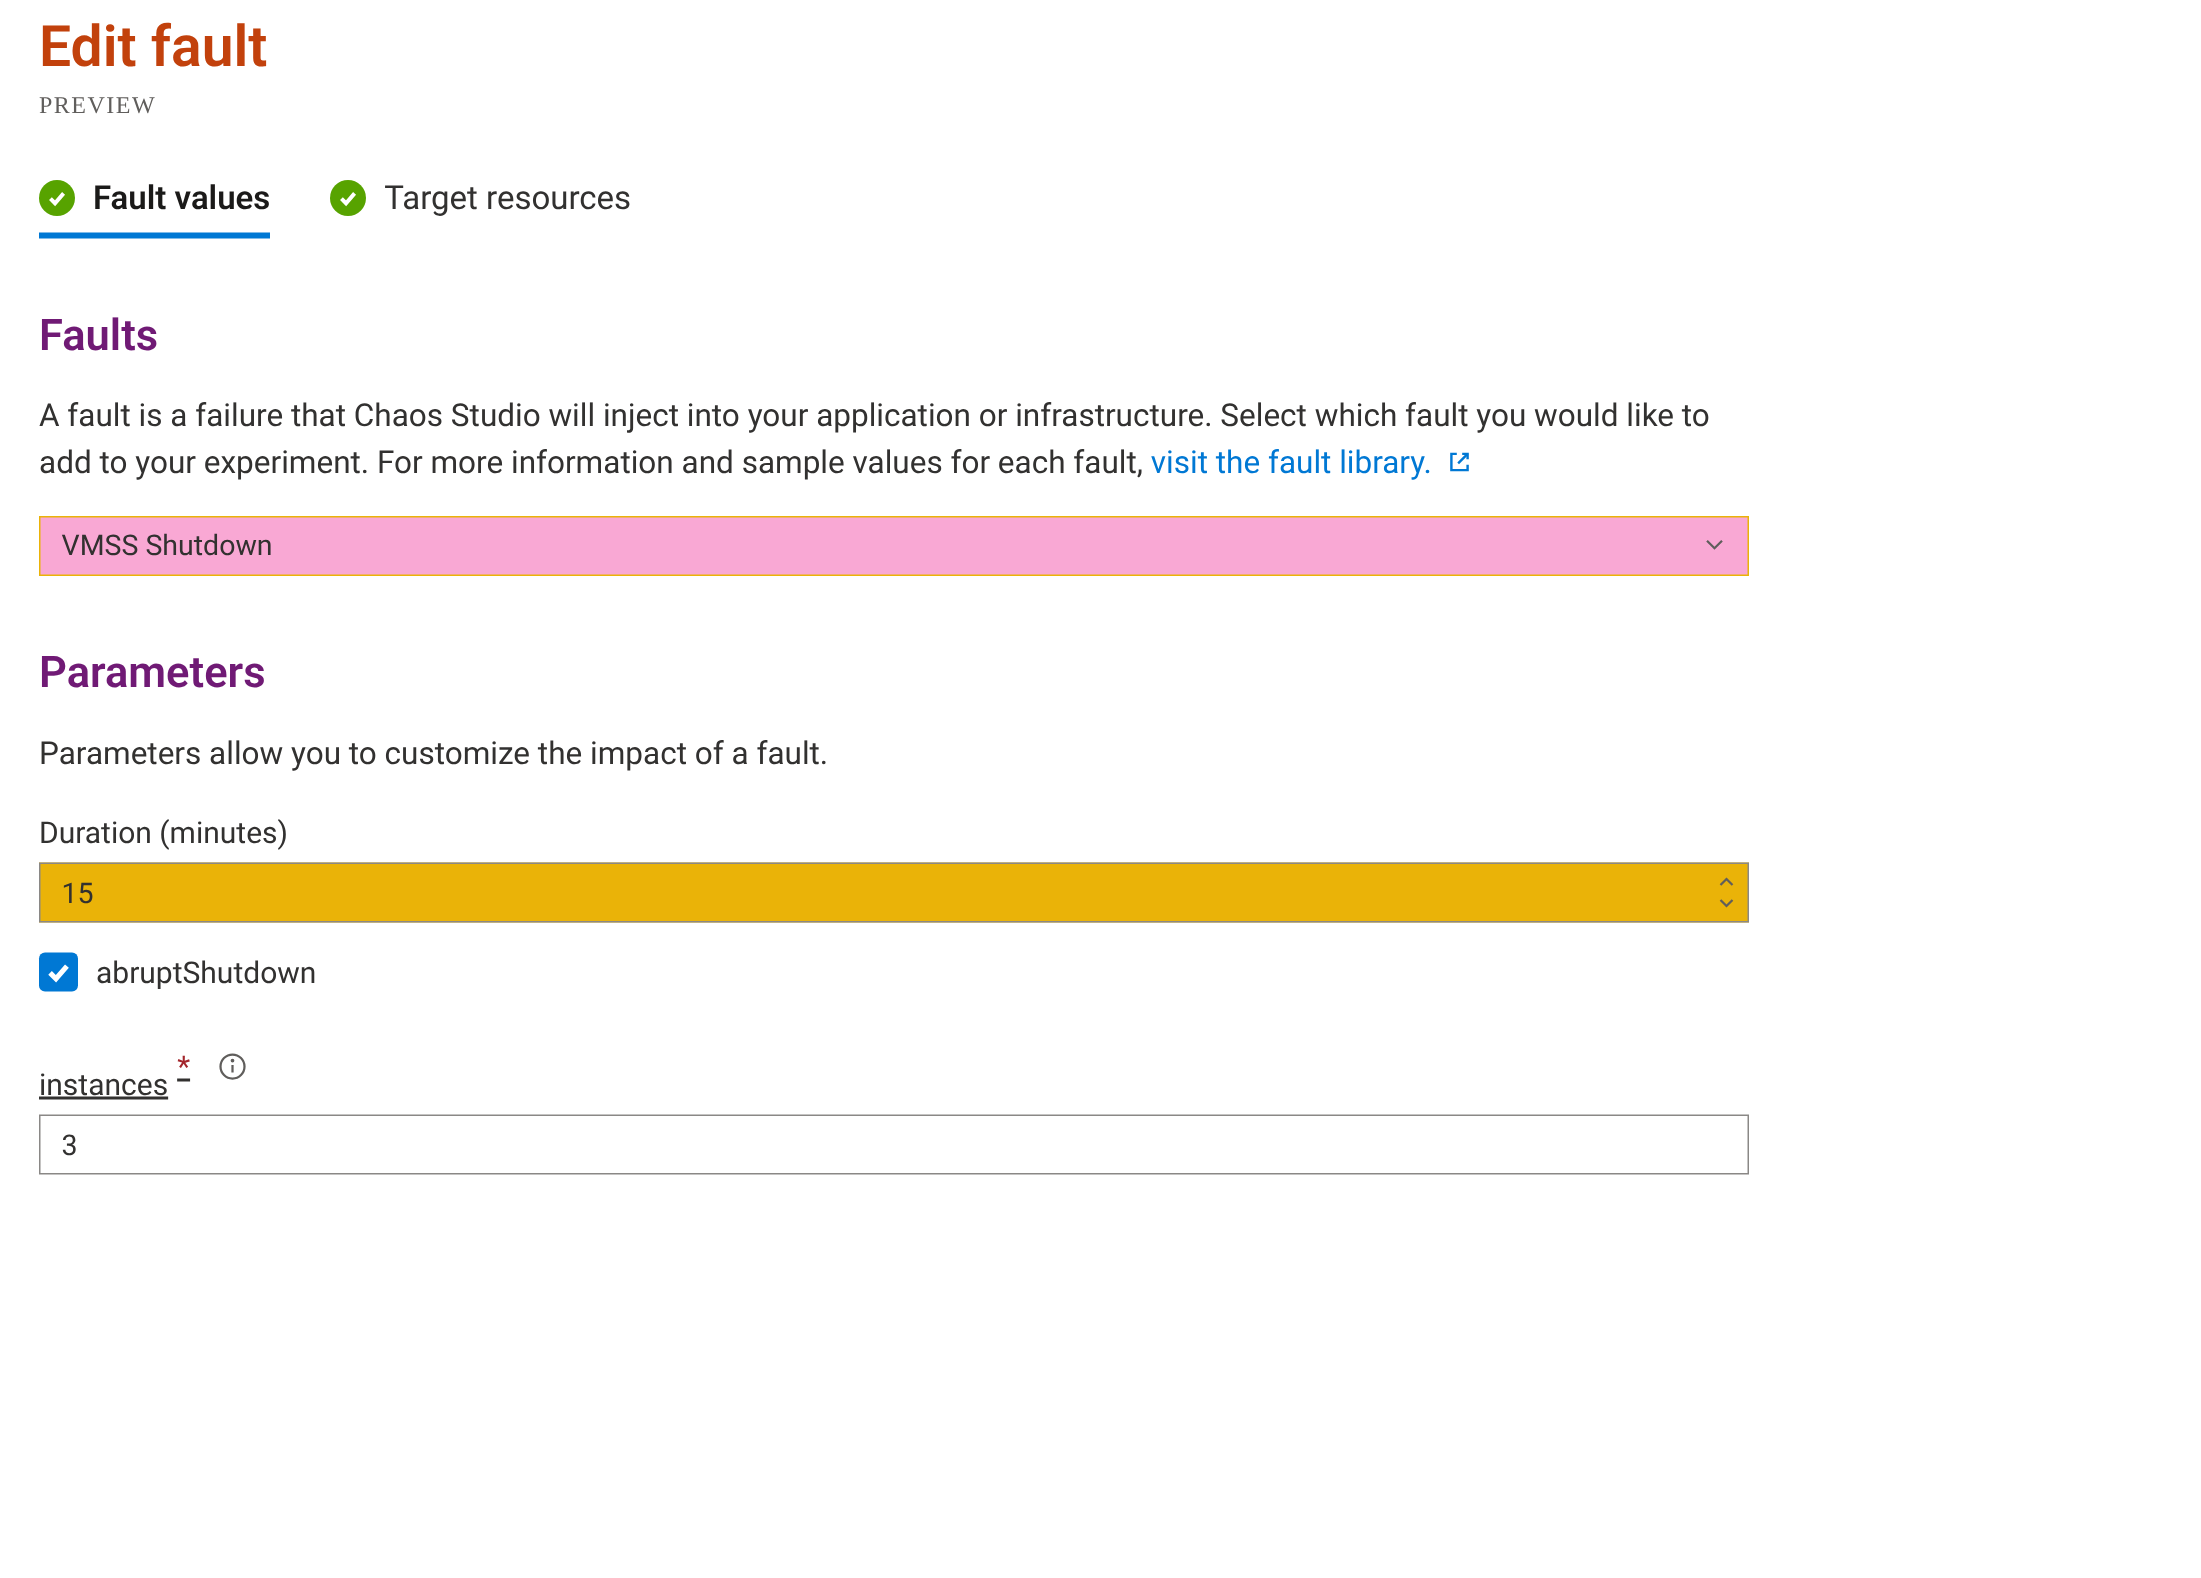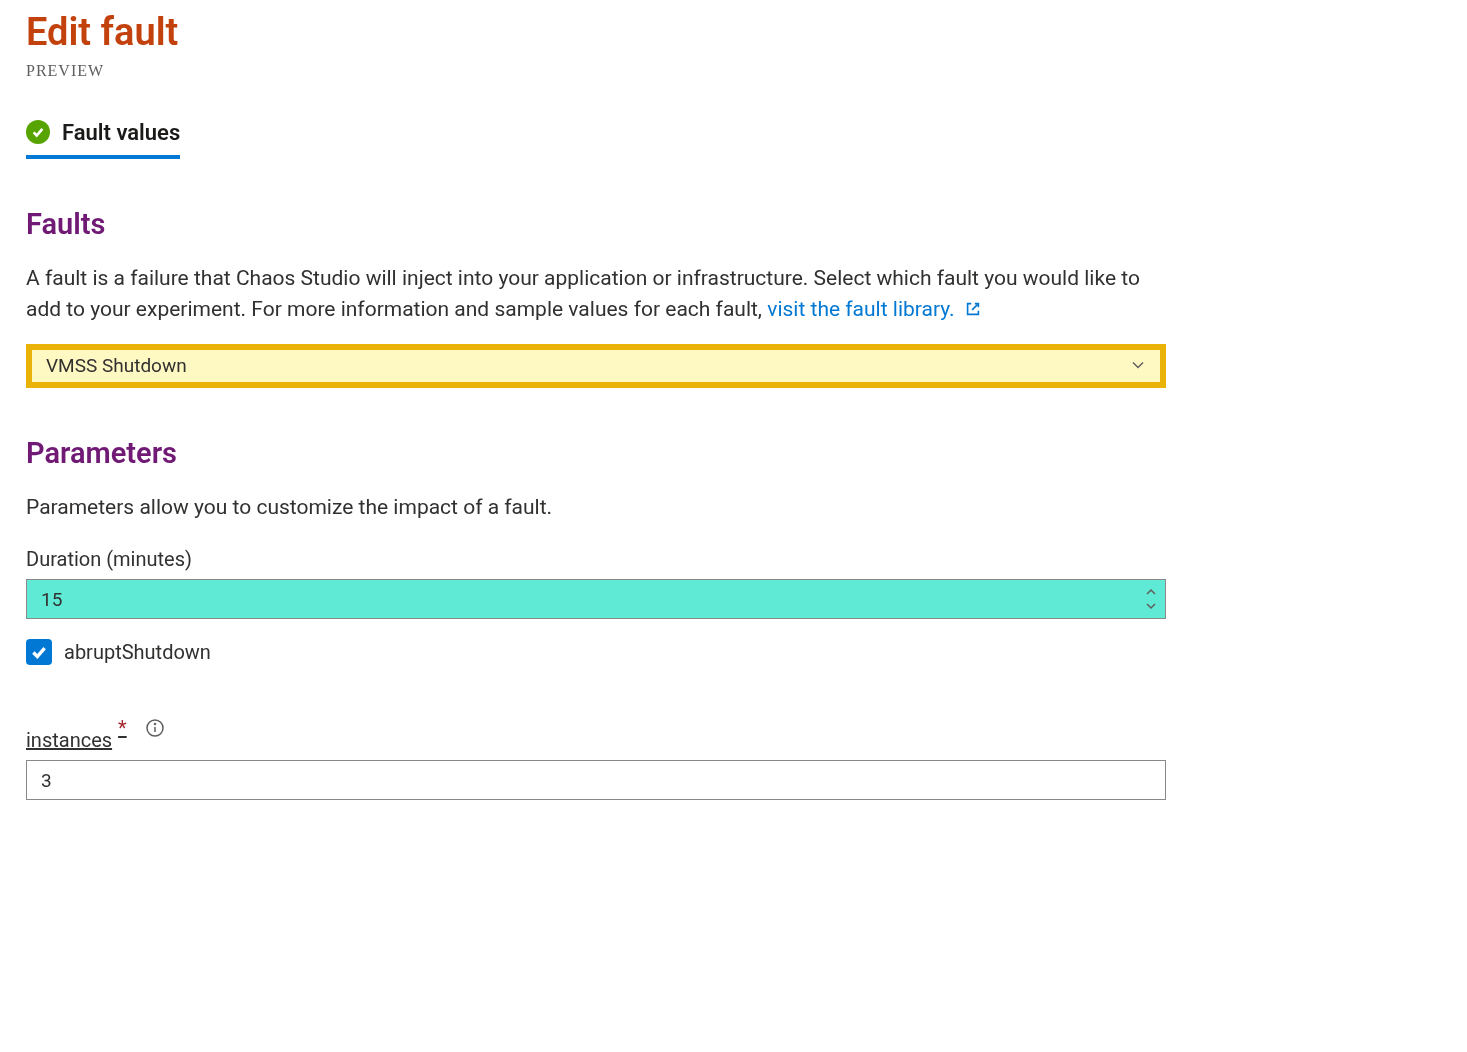--- a/index.html
+++ b/index.html
@@ -97,28 +97,28 @@
     height: 18px;
     stroke: #0078d4;
     fill: none;
     stroke-width: 1.8;
   }
   .select-field {
     position: relative;
     width: 1140px;
     max-width: 100%;
     height: 40px;
-    border: 6px solid #eab308;
+    border: 1px solid #eab308;
     display: flex;
     align-items: center;
     padding: 16px 14px;
     font-size: 19px;
     color: #323130;
     cursor: pointer;
-    background: #fef9c3;
+    background: #f9a8d4;
     margin-bottom: 48px;
   }
   .select-field .chevron {
     position: absolute;
     right: 14px;
     top: 50%;
     transform: translateY(-50%);
   }
   .chevron svg {
     width: 16px;
@@ -142,21 +142,21 @@
   }
   .number-input {
     width: 100%;
     height: 40px;
     border: 1px solid #8a8886;
     padding: 0 40px 0 14px;
     font-size: 19px;
     color: #323130;
     font-family: inherit;
     outline: none;
-    background: #5eead4;
+    background: #eab308;
   }
   .spinner {
     position: absolute;
     right: 6px;
     top: 50%;
     transform: translateY(-50%);
     display: flex;
     flex-direction: column;
     gap: 0px;
   }
@@ -172,21 +172,21 @@
     width: 10px;
     height: 8px;
     stroke: #605e5c;
     fill: none;
     stroke-width: 1.5;
   }
   .checkbox-row {
     display: flex;
     align-items: center;
     gap: 12px;
-    margin-bottom: 39px;
+    margin-bottom: 26px;
   }
   .checkbox {
     width: 26px;
     height: 26px;
     border-radius: 4px;
     background: #0078d4;
     display: flex;
     align-items: center;
     justify-content: center;
     cursor: pointer;
@@ -251,20 +251,28 @@
 <div class="page-subtitle">PREVIEW</div>
 
 <div class="tabs">
   <div class="tab active">
     <span class="tab-check">
       <svg viewBox="0 0 16 16">
           <polyline points="3,8.5 6.5,12 13,4.5"></polyline>
         </svg>
     </span>
     <span class="tab-label">Fault values</span>
+  </div>
+  <div class="tab">
+    <span class="tab-check">
+      <svg viewBox="0 0 16 16">
+          <polyline points="3,8.5 6.5,12 13,4.5"></polyline>
+        </svg>
+    </span>
+    <span class="tab-label">Target resources</span>
   </div>
 </div>
 
 <h2 class="section-heading">Faults</h2>
 <p class="section-description">
   <span>A fault is a failure that Chaos Studio will inject into your application or infrastructure. Select which fault you would like to add to your experiment. For more information and sample values for each fault, </span>
   <a class="link">
     <span>visit the fault library.</span>
     <span class="external-icon">
       <svg viewBox="0 0 20 20">

